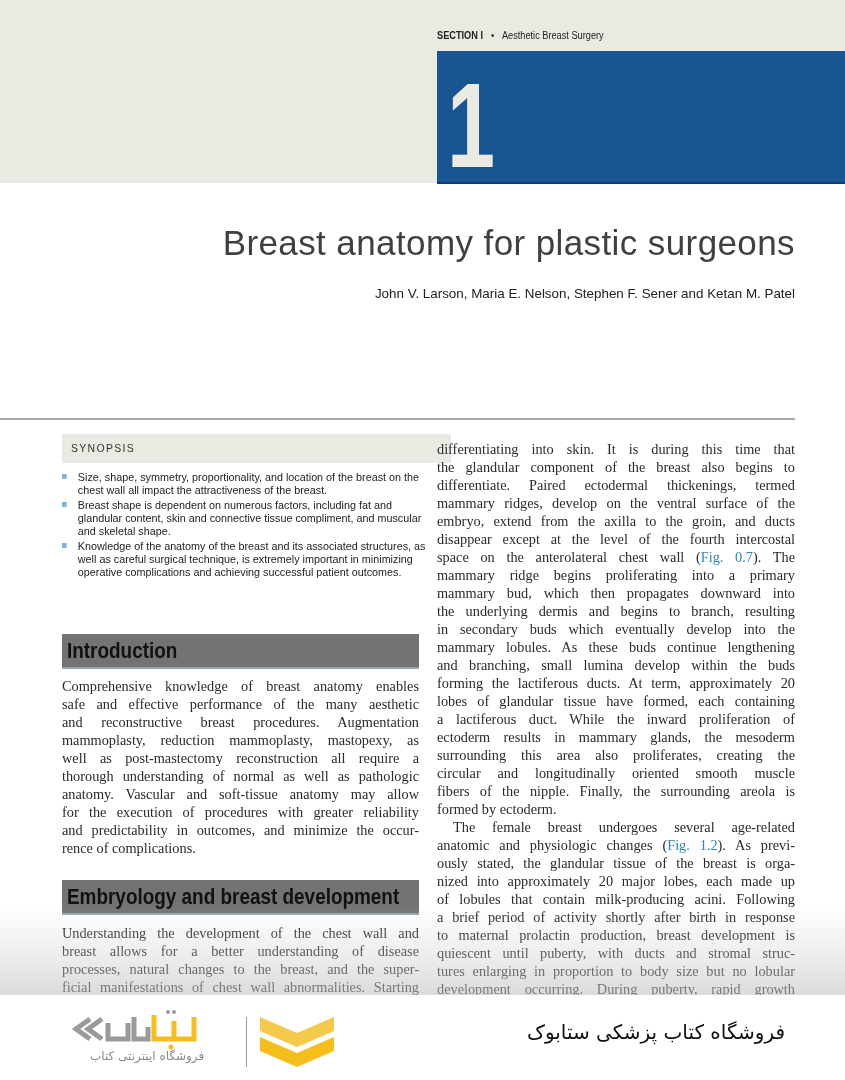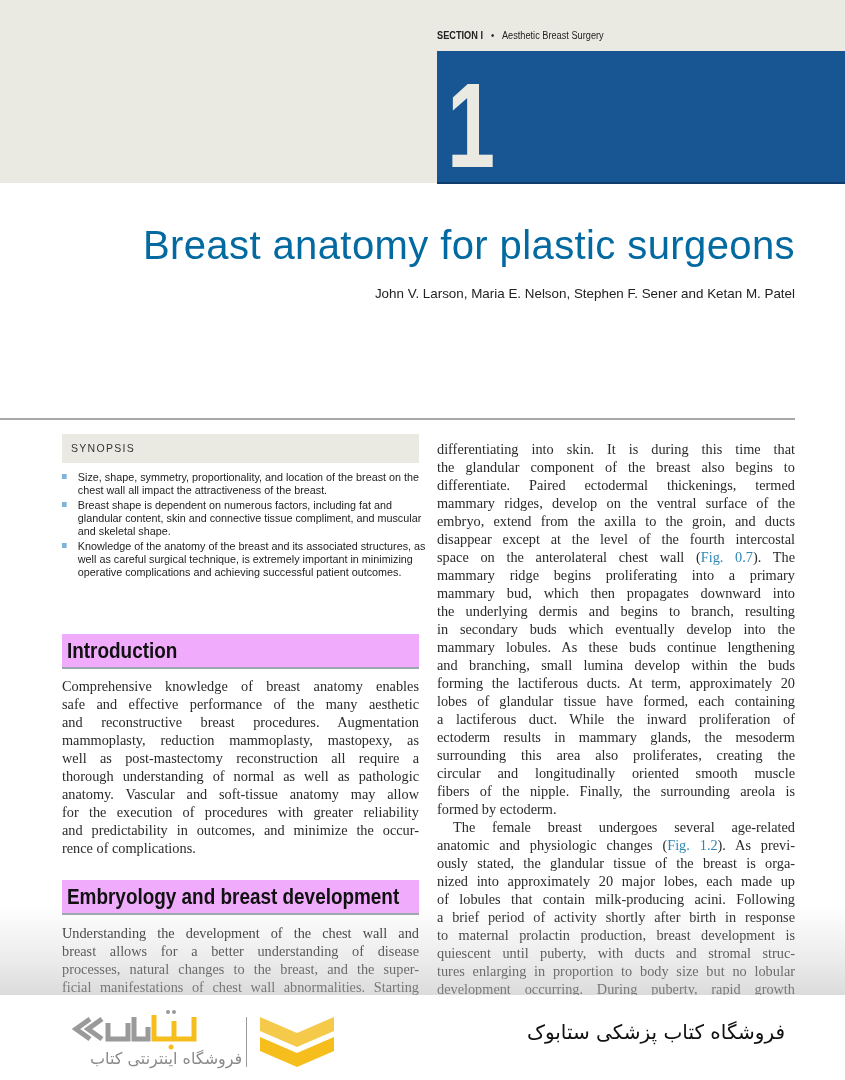--- a/index.html
+++ b/index.html
@@ -27,35 +27,36 @@
     border-bottom: 2px solid #0f3d6b;
   }
   .chapter-num {
     position: absolute; left: 10px; bottom: -3px;
     font-family: "Liberation Sans", sans-serif; font-weight: bold;
     font-size: 120px; line-height: 1; color: #ebeae2;
     transform: scaleX(0.72); transform-origin: left bottom;
   }
   .chapter-title {
     position: absolute; right: 50px; top: 223px;
-    font-family: "Liberation Sans", sans-serif; font-size: 40px; font-weight: normal;
-    color: #0369a1; white-space: nowrap; letter-spacing: 0.4px;
+    font-family: "Liberation Sans", sans-serif; font-size: 35px; font-weight: normal;
+    color: #404040; white-space: nowrap; letter-spacing: 0.4px;
   }
   .authors {
     position: absolute; right: 50px; top: 286px;
     font-family: "Liberation Sans", sans-serif; font-size: 13.4px; color: #222;
     white-space: nowrap;
   }
   .hr {
     position: absolute; left: 0; top: 418px; width: 795px; height: 2px;
     background: #a8a8a8;
   }
   .synopsis-head {
     position: absolute; left: 62px; top: 434px; width: 357px; height: 29px;
     background: #ebeae2;
+    padding-left: 32px;
   }
   .synopsis-head span {
     position: absolute; left: 9px; top: 8px;
     font-size: 10.5px; letter-spacing: 1.3px; color: #333;
   }
   .synopsis-list {
     position: absolute; left: 62px; top: 470px; width: 360px;
     margin: 0; padding: 0; list-style: none;
   }
   .synopsis-list li {
@@ -64,21 +65,21 @@
     margin-bottom: 1.5px;
     transform: scaleX(0.93); transform-origin: left;
     width: 380px;
   }
   .synopsis-list .bullet {
     position: absolute; left: 0; top: 4px; width: 5px; height: 5px;
     background: #7fb3d8;
   }
   .sec-heading {
     position: absolute; left: 62px; width: 357px; height: 33px;
-    background: #f0abfc;
+    background: #737373;
     border-bottom: 2px solid #9aa6ad;
   }
   .sec-heading span {
     position: absolute; left: 5px; top: 4px;
     font-family: "Liberation Sans", sans-serif; font-weight: bold;
     font-size: 22px; color: #111; white-space: nowrap;
     transform: scaleX(0.86); transform-origin: left;
   }
   .body-text {
     position: absolute;
@@ -97,21 +98,21 @@
     position: absolute; left: 0; top: 905px; width: 845px; height: 90px;
     background: linear-gradient(to bottom, rgba(200,200,200,0) 0%, rgba(200,200,200,0.35) 60%, rgba(190,190,190,0.55) 100%);
     pointer-events: none;
   }
   .footer {
     position: absolute; left: 0; top: 995px; width: 845px; height: 85px; background: #ffffff;
   }
   .logo-wrap { position: absolute; left: 68px; top: 14px; width: 270px; height: 62px; }
   .logo-word { position: absolute; left: 0; top: 0; }
   .logo-sub {
-    position: absolute; left: 22px; top: 40px; font-size: 16px; color: #8a8a8a;
+    position: absolute; left: 22px; top: 40px; font-size: 12px; color: #8a8a8a;
     font-family: "DejaVu Sans", sans-serif; white-space: nowrap;
   }
   .logo-divider { position: absolute; left: 178px; top: 8px; width: 1px; height: 50px; background: #9a9a9a; }
   .logo-chevrons { position: absolute; left: 190px; top: 4px; }
   .store-fa {
     position: absolute; right: 60px; top: 25px;
     font-family: "DejaVu Sans", sans-serif; font-size: 20px; color: #111;
     direction: rtl; white-space: nowrap;
   }
   .store-url {

